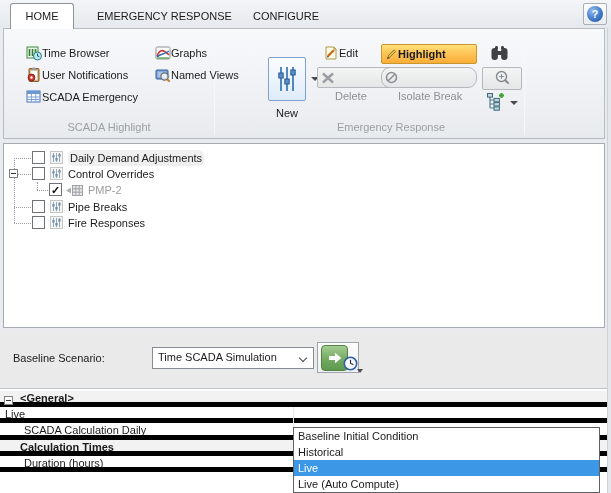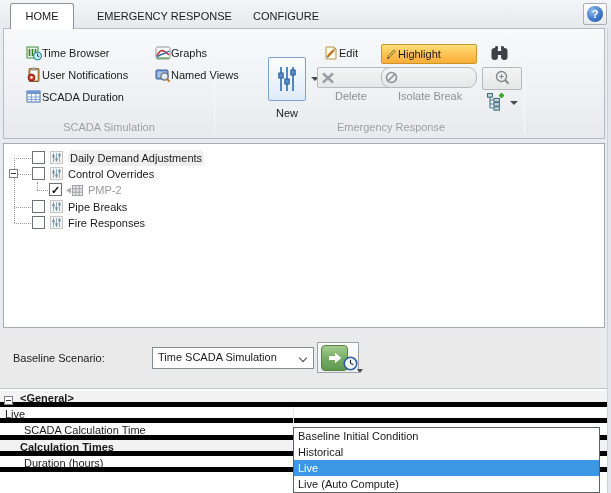--- a/index.html
+++ b/index.html
@@ -24,21 +24,21 @@
   
   .ribbon { position:absolute; left:3px; top:28px; width:602px; height:111px;
             border:1px solid #B6BBC1; background:linear-gradient(#F8F9FB, #EEF0F3 65%, #E8EBEE); }
   .group-sep { position:absolute; top:3px; bottom:3px; width:1px; background:#C9CED3;
                border-right:1px solid #F6F7F9; }
   .group-label { position:absolute; bottom:3px; height:14px; text-align:center; color:#9BA0A5; }
   .small-btn { position:absolute; display:flex; align-items:center; height:18px;
                padding:1px 3px; border:1px solid transparent; border-radius:2px; white-space:nowrap; }
   .boxed { border:1px solid #B5B8BC; background:linear-gradient(#F4F4F4,#E5E6E7); border-radius:2px; }
   .disabled-text { color:#8D9094;margin-top:36px; }
-  .highlight-btn { border:1px solid #C8962F; background:linear-gradient(#FFE07A,#FDC355 48%,#FBAD39); }
+  .highlight-btn { border:1px solid #C8962F; background:linear-gradient(#FFE07A,#FDC355 48%,#FBAD39);font-weight:bold; }
   .new-btn { position:absolute; left:264px; top:28px; width:38px; height:44px;
              border:1px solid #7FA1D0; border-radius:2px;
              background:linear-gradient(#FBFDFF,#DFEBFA); display:flex; align-items:center; justify-content:center; }
   .new-label { position:absolute; left:258px; top:78px; width:50px; text-align:center; }
   .dd-arrow { width:0; height:0; border-left:4px solid transparent; border-right:4px solid transparent;
               border-top:4px solid #4A4C4F; }
   .new-dd { position:absolute; left:307px; top:48px; }
   .tree-add-dd { position:absolute; left:506px; top:72px; }
   .zoom-btn { position:absolute; left:478px; top:38px; width:40px; height:23px; display:flex;
               align-items:center; justify-content:center; }
@@ -115,21 +115,21 @@
       <span>CONFIGURE</span>
     </div>
     <div class="help-btn">
       <div class="help-circle">?</div>
     </div>
   </div>
 
   <div class="ribbon">
     <div class="group-sep" style="left:210px;"></div>
     <div class="group-sep" style="left:520px;"></div>
-    <div class="group-label" style="left:0; width:210px;">SCADA Simulation</div>
+    <div class="group-label" style="left:0; width:210px;">SCADA Highlight</div>
     <div class="group-label" style="left:210px; width:310px; text-indent:44px;">Emergency Response</div>
 
     <div class="small-btn" style="left:18px; top:15px;">
       <span>
         <svg width="16" height="16" viewBox="0 0 16 16">
           <rect x="1" y="2" width="11" height="11" fill="#EAF6EA" stroke="#3E8E3E"></rect>
           <line x1="3.5" y1="4" x2="3.5" y2="11" stroke="#2F7D2F" stroke-width="1.6"></line>
           <line x1="6.5" y1="4" x2="6.5" y2="11" stroke="#2F7D2F" stroke-width="1.6"></line>
           <line x1="9.5" y1="4" x2="9.5" y2="11" stroke="#2F7D2F" stroke-width="1.6"></line>
           <circle cx="11.5" cy="11" r="4" fill="#BFE9EC" stroke="#1F7F8C"></circle>
@@ -155,21 +155,21 @@
       <span>
         <svg width="16" height="14" viewBox="0 0 16 14">
           <rect x="1" y="1" width="13" height="11" fill="#FFFFFF" stroke="#4472B8"></rect>
           <rect x="1" y="1" width="13" height="3" fill="#6C96D2"></rect>
           <line x1="1" y1="7" x2="14" y2="7" stroke="#7FA2D6"></line>
           <line x1="1" y1="9.5" x2="14" y2="9.5" stroke="#7FA2D6"></line>
           <line x1="5.4" y1="4" x2="5.4" y2="12" stroke="#7FA2D6"></line>
           <line x1="9.8" y1="4" x2="9.8" y2="12" stroke="#7FA2D6"></line>
         </svg>
       </span>
-      <span>SCADA Duration</span>
+      <span>SCADA Emergency</span>
     </div>
     <div class="small-btn" style="left:147px; top:15px;">
       <span>
         <svg width="16" height="14" viewBox="0 0 16 14">
           <rect x="1" y="1" width="14" height="12" rx="1.5" fill="#FDFDFD" stroke="#8D9196"></rect>
           <path d="M2 10 C5 3, 8 3, 14 9" fill="none" stroke="#C23B34" stroke-width="1.6"></path>
           <path d="M2 11 C6 7, 9 9, 14 5" fill="none" stroke="#3A68B0" stroke-width="1.4"></path>
           <path d="M2 12 L14 12" fill="none" stroke="#4D9A45" stroke-width="1.2"></path>
         </svg>
       </span>
@@ -393,21 +393,21 @@
 
   <div class="propgrid">
     <div class="prow prow-cat" style="top:2px;">
       <span class="pg-expander" style="top:5px;"></span>
       <span class="pname pname-cat">&lt;General&gt;</span>
     </div>
     <div class="prow" style="top:18px;">
       <span class="pvalue">Live</span>
     </div>
     <div class="prow" style="top:34px; height:17px;">
-      <span class="pname">SCADA Calculation Time</span>
+      <span class="pname">SCADA Calculation Daily</span>
       <span class="pvalue"></span>
     </div>
     <div class="prow prow-cat" style="top:51px;">
 
       <span class="pname pname-cat">Calculation Times</span>
     </div>
     <div class="prow" style="top:67px;">
       <span class="pname">Duration (hours)</span>
       <span class="pvalue"></span>
     </div>

